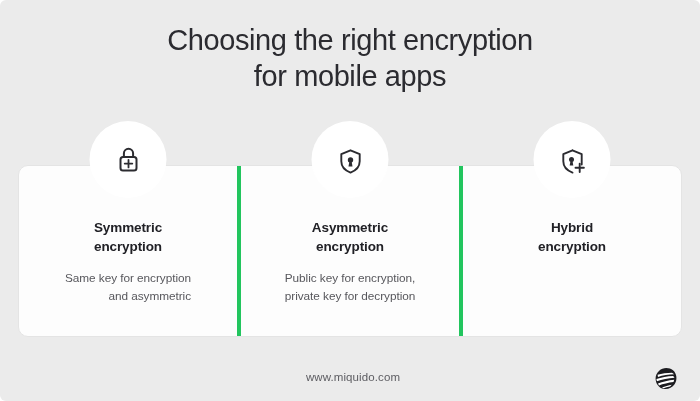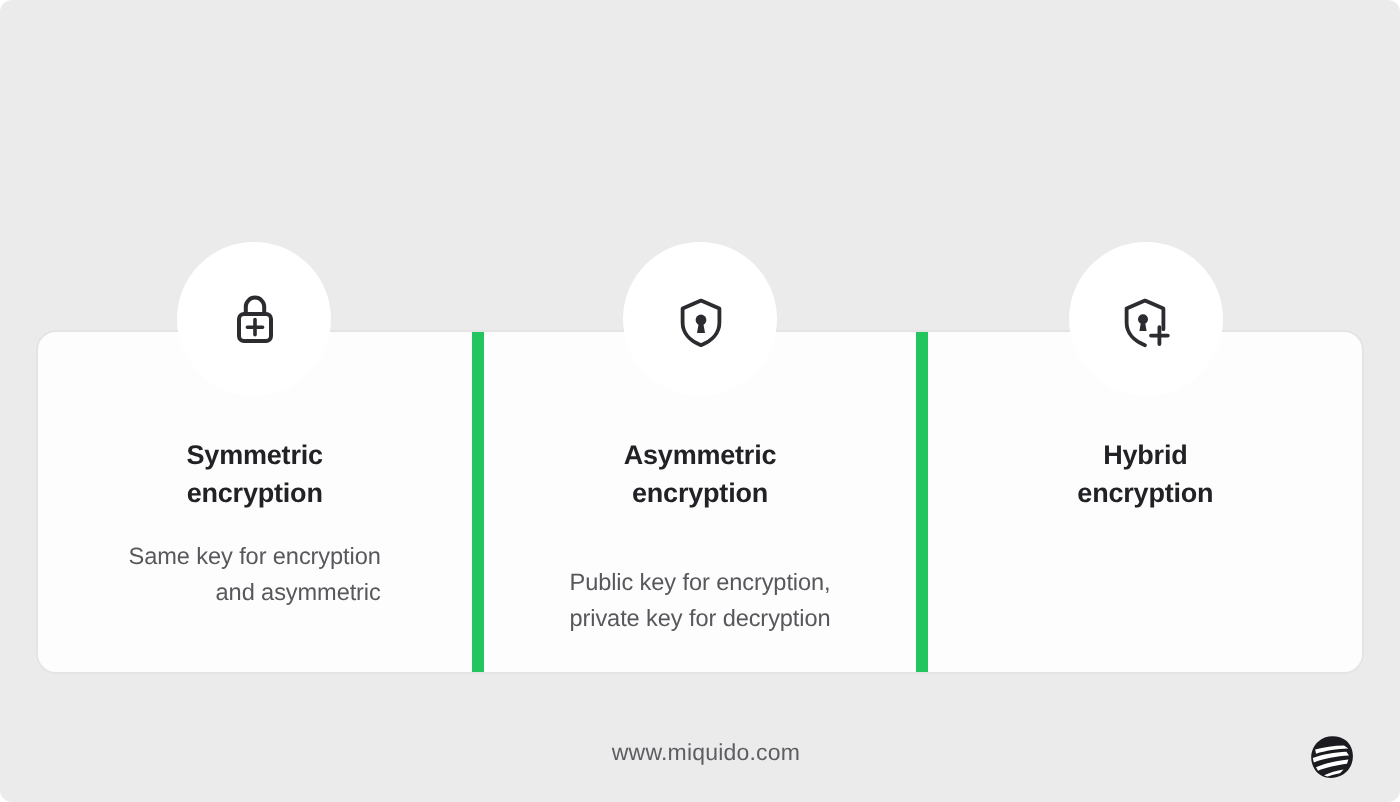--- a/index.html
+++ b/index.html
@@ -57,22 +57,21 @@
   .card {
     position: relative;
     flex: 1 1 0;
     box-sizing: border-box;
     display: flex;
     flex-direction: column;
     align-items: center;
     padding-top: 52px;
   }
   .card + .card {
-    border-left: 6px solid #22c55e;
-    gap: 13px;
+    border-left: 4px solid #22c55e;
   }
 
   .card-heading {
     color: #212126;
     font-size: 13.5px;
     line-height: 19px;
     font-weight: bold;
     text-align: center;
     letter-spacing: -0.1px;
     max-width: 190px;
@@ -124,20 +123,24 @@
     top: 365px;
     width: 28px;
     height: 28px;
   }
 </style>
 </head>
 <body>
 
 <div class="canvas">
 
+  <div class="title">
+    <span class="line">Choosing the right encryption</span>
+    <span class="line">for mobile apps</span>
+  </div>
 
   <div class="cards">
 
     <div class="card">
       <div class="icon-badge">
         <svg width="44" height="44" viewBox="0 0 44 44" fill="none">
           <path d="M14 21.5 a2.5 2.5 0 0 1 2.5 -2.5 h11 a2.5 2.5 0 0 1 2.5 2.5 v8.5 a2.5 2.5 0 0 1 -2.5 2.5 h-11 a2.5 2.5 0 0 1 -2.5 -2.5 z" stroke="#2b2b30" stroke-width="2"></path>
           <path d="M17.4 19 v-3.6 a4.6 4.6 0 0 1 9.2 0 V19" stroke="#2b2b30" stroke-width="2" stroke-linecap="round"></path>
           <path d="M22 21.8 v7.6 M18.2 25.6 h7.6" stroke="#2b2b30" stroke-width="1.8" stroke-linecap="round"></path>
         </svg>

